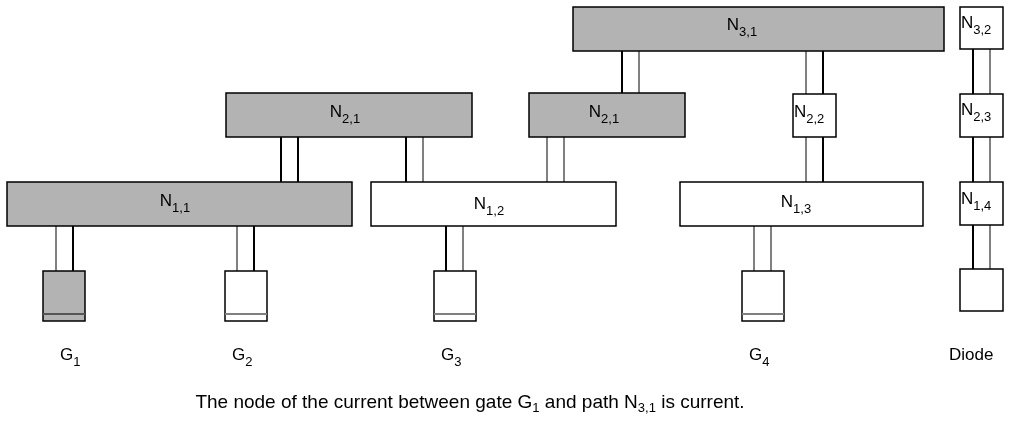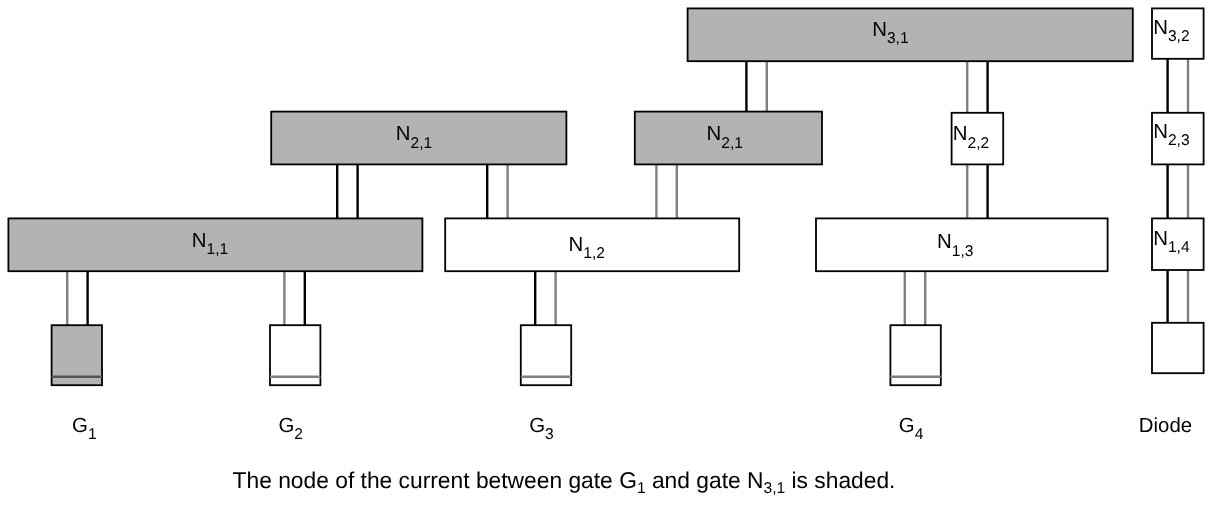--- a/index.html
+++ b/index.html
@@ -148,13 +148,13 @@
       <line x1="742" y1="314" x2="784" y2="314" stroke="#808080" stroke-width="2"></line>
       <text class="gate-label" x="749" y="360"><tspan>G</tspan><tspan dy="6" font-size="13">4</tspan></text>
     </g>
     <g>
       <rect x="960" y="269" width="43" height="42" stroke="#000" stroke-width="1.5" fill="#ffffff"></rect>
       <text class="gate-label" x="949" y="360"><tspan>Diode</tspan><tspan dy="6" font-size="13"></tspan></text>
     </g>
   </g>
 </svg>
 
-<div class="caption"><span>The node of the current between gate </span><span>G</span><sub>1</sub><span> and gate </span><span>N</span><sub>3,1</sub><span> is shaded.</span></div>
+<div class="caption"><span>The node of the current between gate </span><span>G</span><sub>1</sub><span> and path </span><span>N</span><sub>3,1</sub><span> is current.</span></div>
 
 </body></html>

